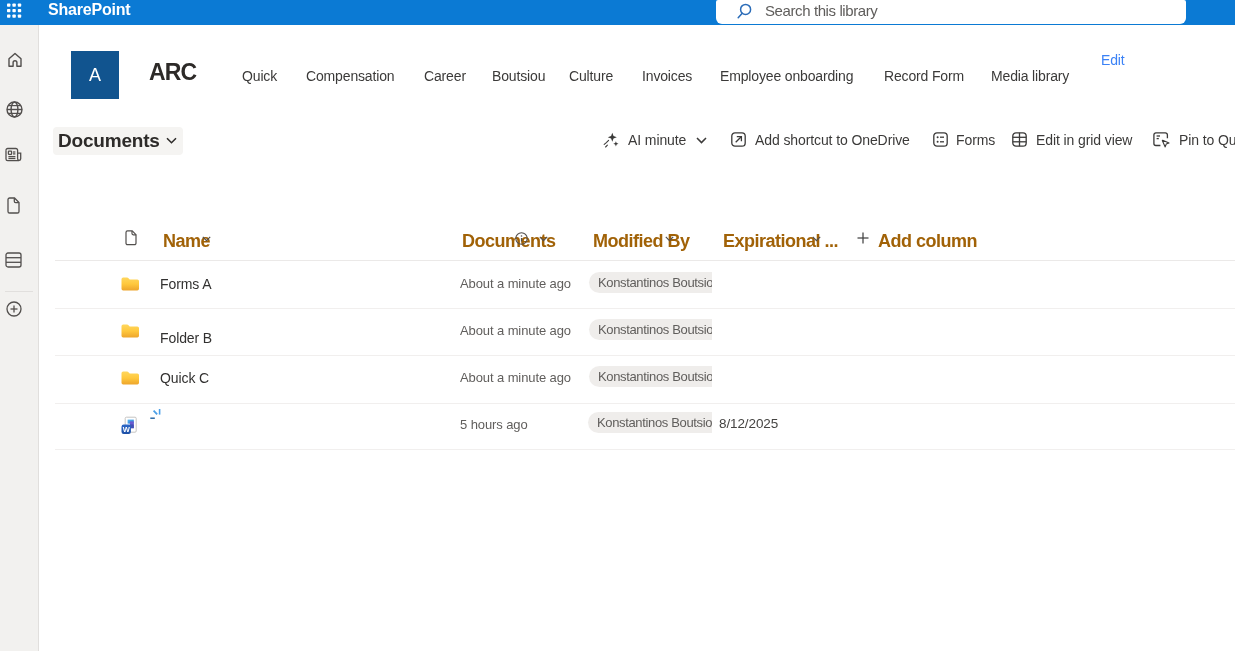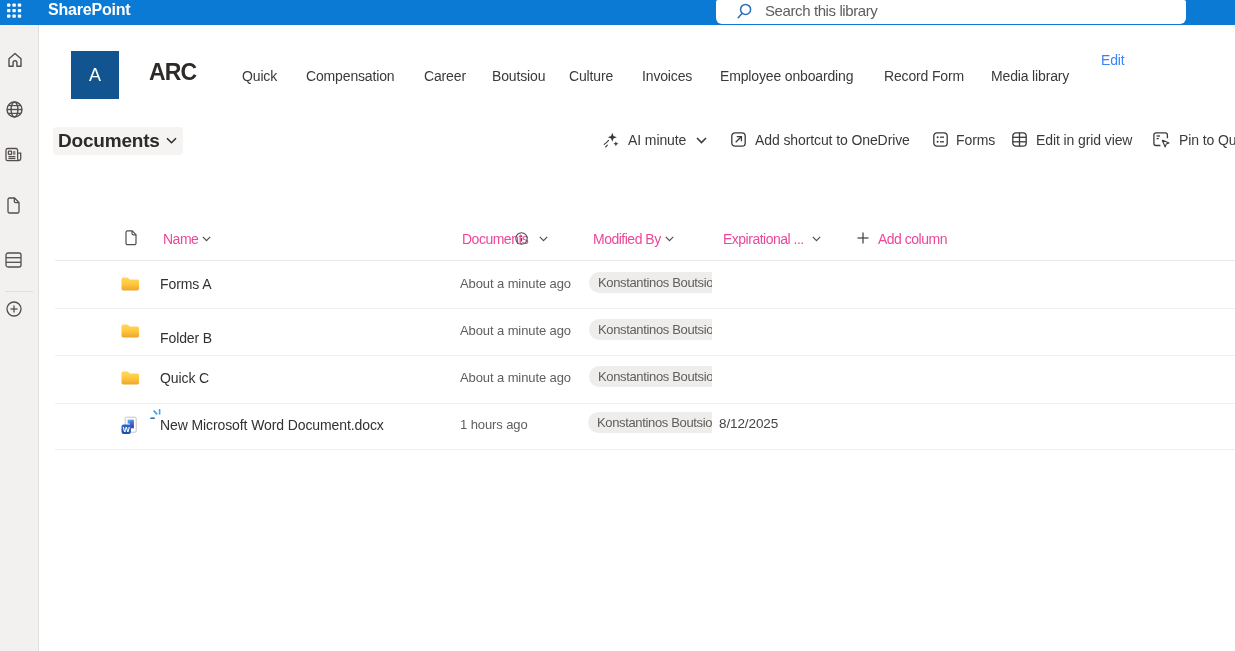--- a/index.html
+++ b/index.html
@@ -1,20 +1,20 @@
 <!DOCTYPE html>
 <html><head>
 <meta charset="utf-8">
 <style>
 *{margin:0;padding:0;box-sizing:border-box}
 html,body{width:1235px;height:651px;overflow:hidden;background:#fff;font-family:"Liberation Sans",sans-serif}
 .abs{position:absolute}
 .nav{font-size:14px;color:#3b3a39;letter-spacing:-0.15px}
 .cmdtxt{font-size:14px;color:#3b3a39;letter-spacing:-0.1px}
-.hdr{font-size:14px;font-weight:normal;color:#ec4899;letter-spacing:-0.5px}
+.hdr{font-size:18px;font-weight:bold;color:#a16207;letter-spacing:-0.5px}
 .cell1{font-size:14px;color:#323130;letter-spacing:-0.1px}
 .cell2{font-size:13px;color:#605e5c;letter-spacing:-0.1px}
 .pill{background:#efedeb;height:21px;border-radius:10.5px 0 0 10.5px;overflow:hidden;white-space:nowrap;font-size:13px;color:#605e5c;line-height:21px;padding-left:9px;letter-spacing:-0.35px}
 </style>
 </head>
 <body>
 <div id="page" style="position:relative;width:1235px;height:651px;overflow:hidden">
 
   <div class="abs" style="left:0;top:0;width:1235px;height:25px;background:#0b7ad4"></div>
   <svg class="abs" style="left:7px;top:3px" width="15" height="16" viewBox="0 0 15 16">
@@ -247,18 +247,17 @@
     <rect x="9.8" y="9.4" width="4" height="3.8" fill="#4250b5"></rect>
     <rect x="1.5" y="9.5" width="9.4" height="9.4" rx="2.2" fill="url(#wb)"></rect>
     <text x="6.2" y="16.6" font-family="Liberation Sans, sans-serif" font-size="7.5" font-weight="bold" fill="#fff" text-anchor="middle">W</text>
   </svg>
 
   <svg class="abs" style="left:149px;top:408px" width="14" height="13" viewBox="0 0 14 13">
     <line x1="4.6" y1="2.6" x2="8.2" y2="6.4" stroke="#4a9fe8" stroke-width="1.8"></line>
     <line x1="10.6" y1="1" x2="10.6" y2="6.6" stroke="#4a9fe8" stroke-width="1.6"></line>
     <line x1="1.3" y1="10.2" x2="5.8" y2="10.2" stroke="#1d5fa0" stroke-width="1.4"></line>
   </svg>
-  <div class="abs cell1" style="left:160px;top:417px">New Microsoft Word Document.docx</div>
-  <div class="abs cell2" style="left:460px;top:417px">1 hours ago</div>
+  <div class="abs cell2" style="left:460px;top:417px">5 hours ago</div>
   <div class="abs pill" style="left:588px;top:412px;width:124px">Konstantinos Boutsiou</div>
   <div class="abs" style="left:719px;top:416px;font-size:13.5px;color:#454442;letter-spacing:-0.1px">8/12/2025</div>
 
 </div>
 
 </body></html>

